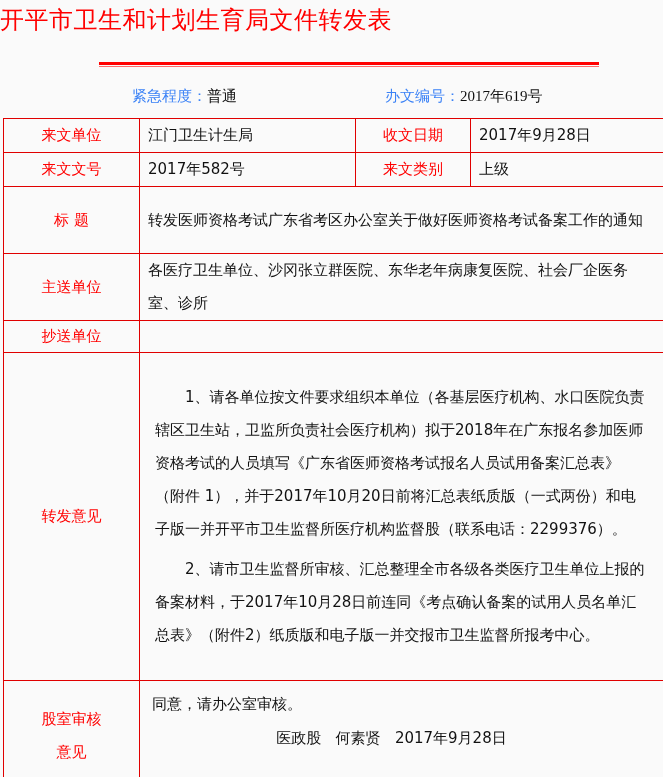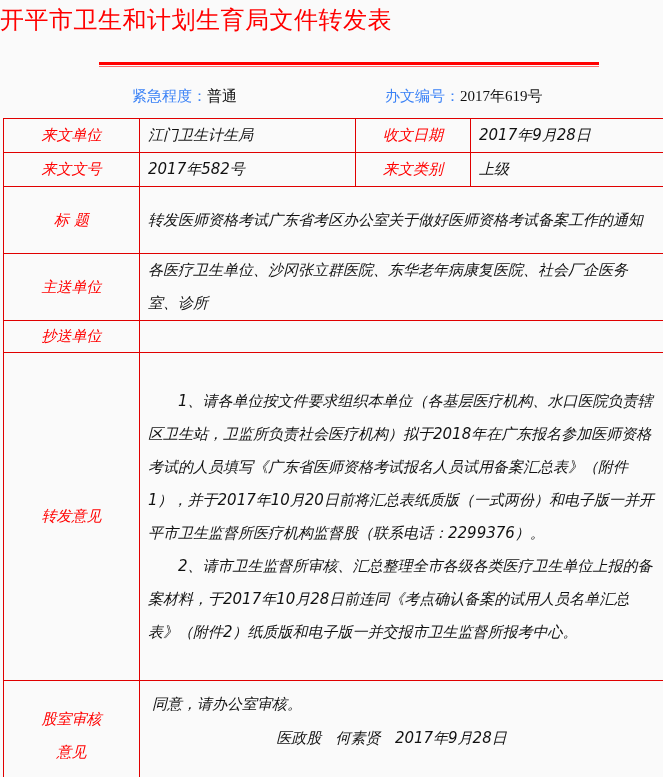--- a/index.html
+++ b/index.html
@@ -27,27 +27,27 @@
   .meta .val { color:#111;font-family:Liberation Serif, serif; }
   .meta.urgency { left:132px; }
   .meta.docno { left:385px; }
 
   table.form {
     position:absolute; left:3px; top:118px;
     width:660px; border-collapse:collapse; table-layout:fixed;
   }
   table.form td {
     border:1px solid #e00000;
-    font-size:15px; padding:0 8px; vertical-align:middle;font-style:italic;
+    font-size:15px; padding:0 8px; vertical-align:middle;
   }
   td.label { color:#ff0000; text-align:center; padding:0; }
   td.value { color:#111; }
   .multi { line-height:33px; }
   .opinion { line-height:33px; }
-  .opinion p { margin:0; text-indent:2em; }
+  .opinion p { margin:7px; text-indent:2em; }
   .review p { margin:4px; line-height:30px; }
   .review .sign { text-align:center; padding-right:20px; }
   .two-line-label span { display:block; line-height:33px; }
 </style>
 </head>
 <body>
 
 <div class="title">开平市卫生和计划生育局文件转发表</div>
 
 <div class="rule">

